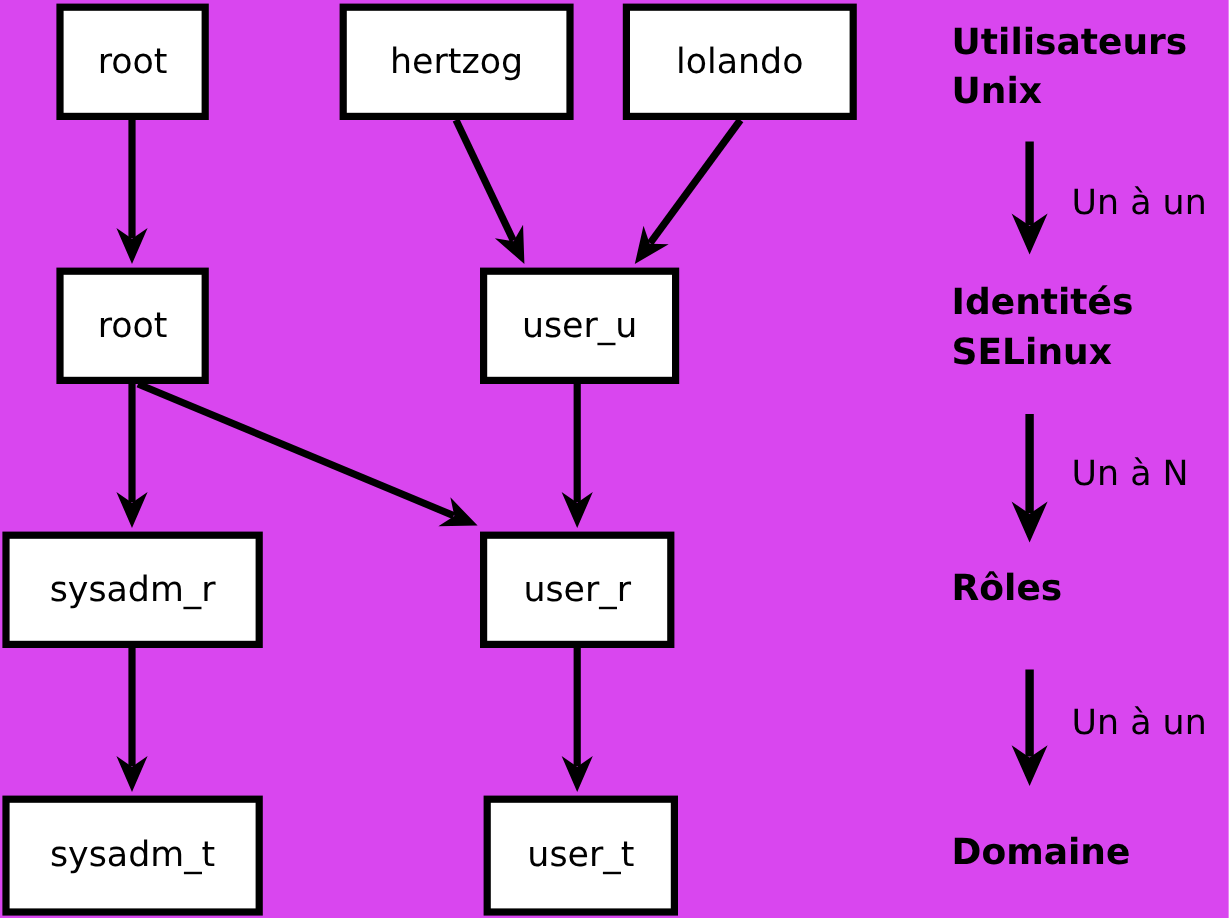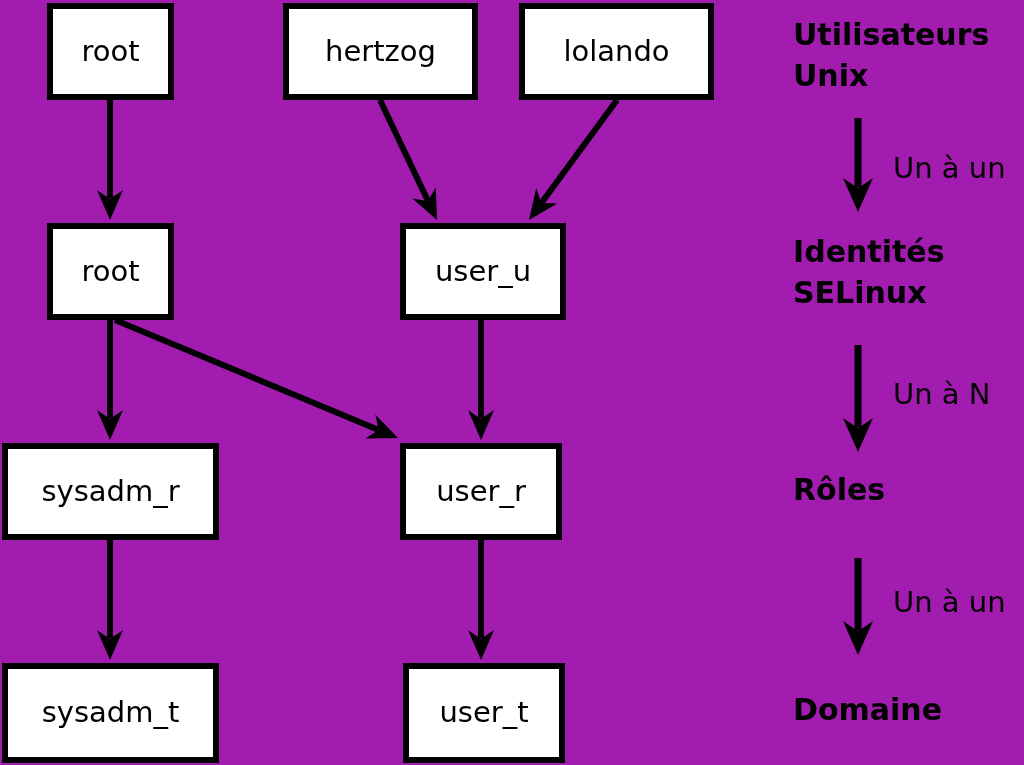--- a/index.html
+++ b/index.html
@@ -10,21 +10,21 @@
   body {
     width: 1024px;
     height: 765px;
     overflow: hidden;
     font-family: "DejaVu Sans", sans-serif;
   }
   #diagram-root {
     position: relative;
     width: 1024px;
     height: 765px;
-    background: #a21caf;
+    background: #d946ef;
   }
   svg.canvas {
     position: absolute;
     top: 0;
     left: 0;
     width: 1024px;
     height: 765px;
   }
   .node-box {
     fill: #ffffff;

